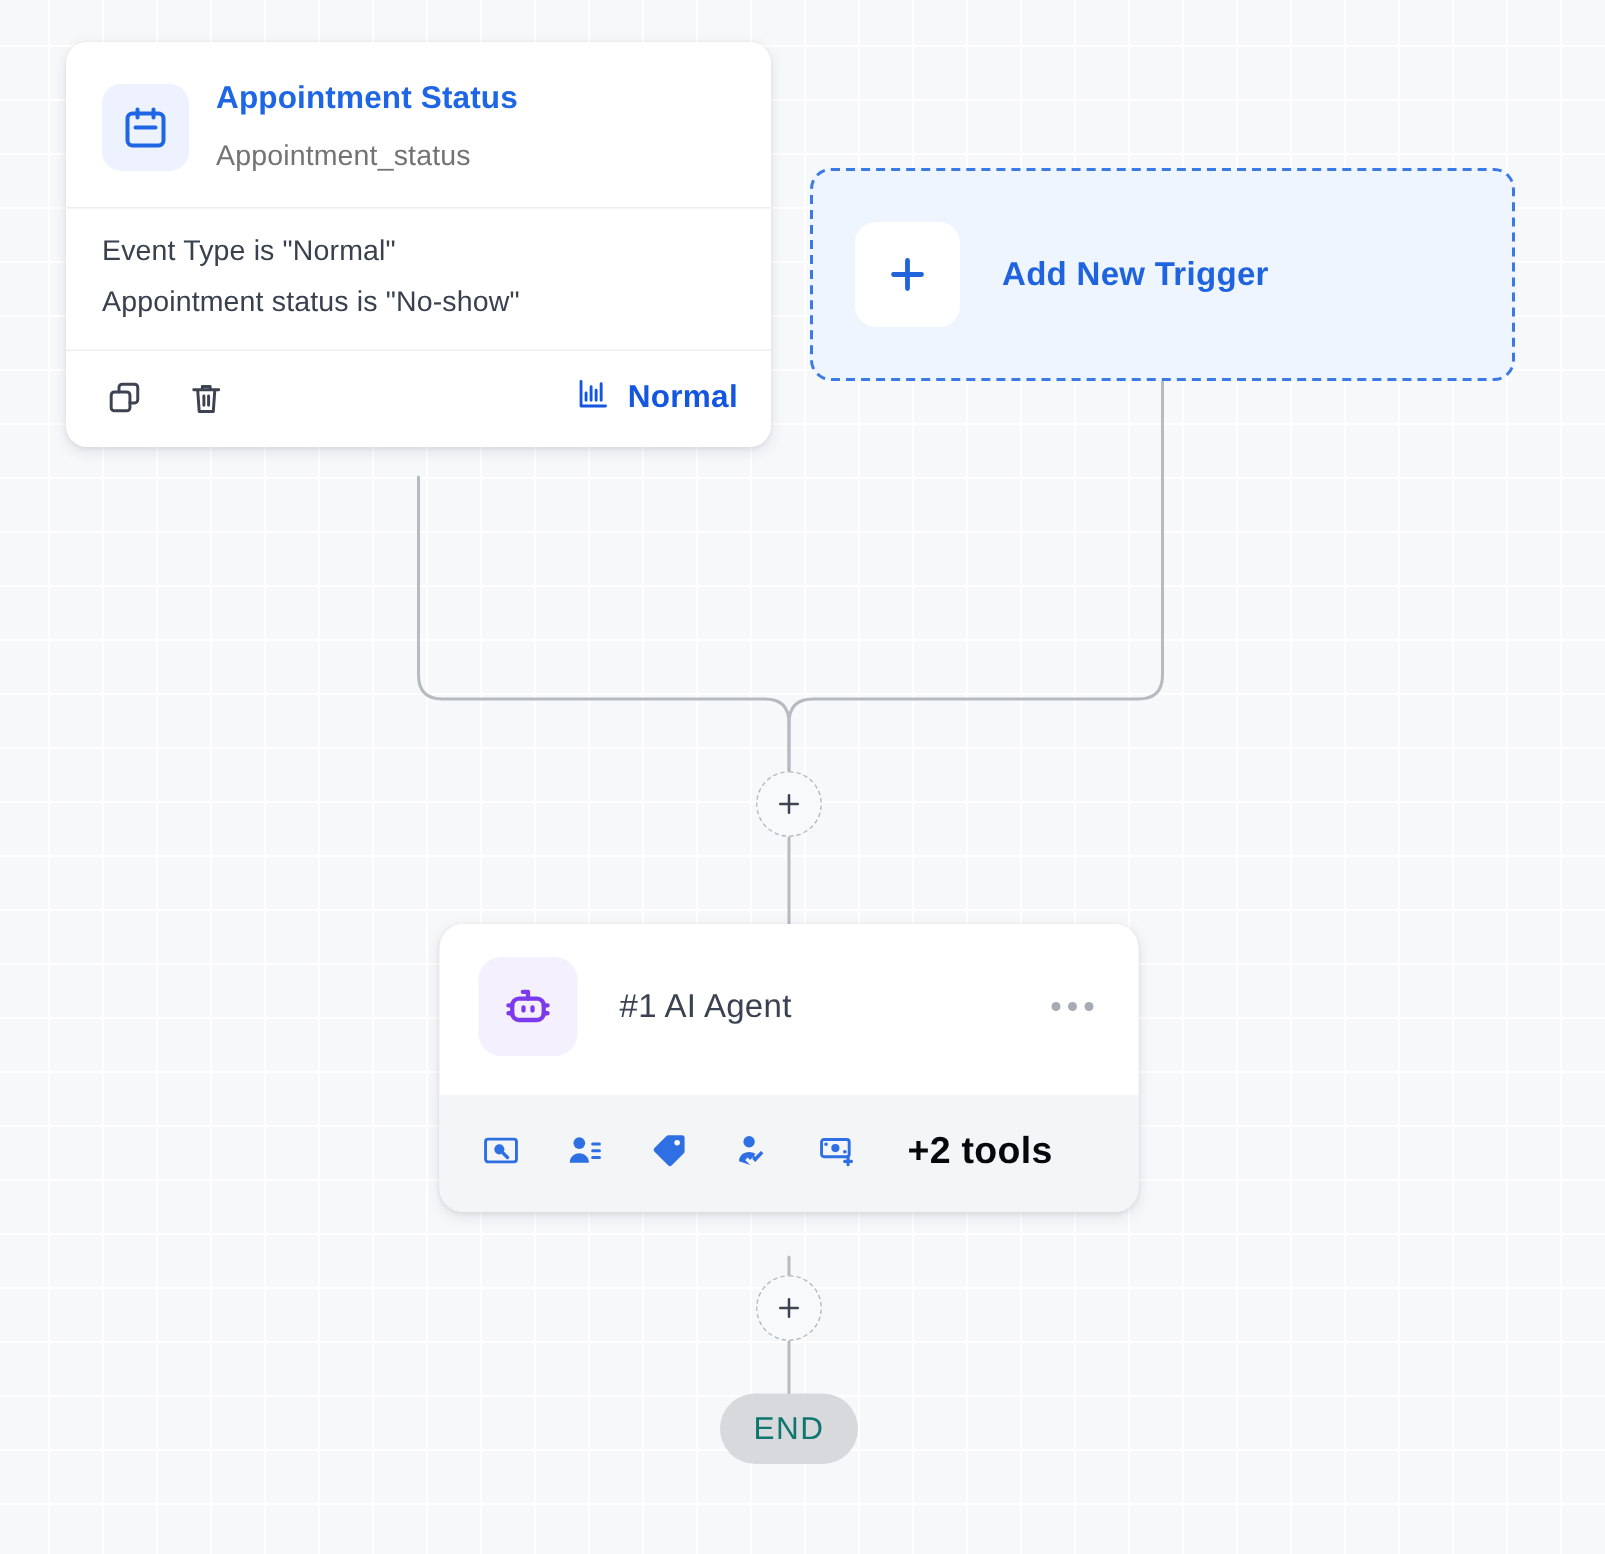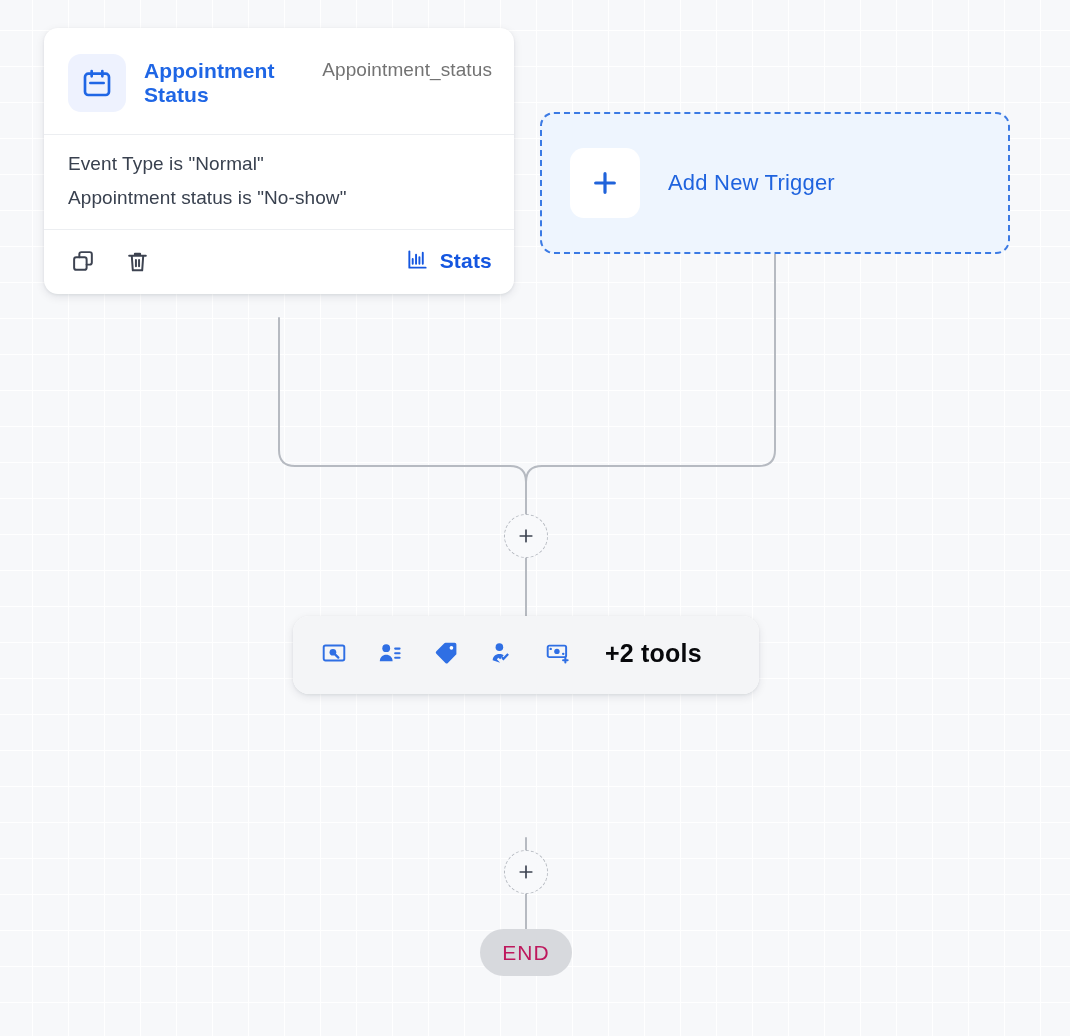--- a/index.html
+++ b/index.html
@@ -63,21 +63,21 @@
   }
   .trig-icon-box {
     width: 58px; height: 58px;
     flex: 0 0 58px;
     border-radius: 13px;
     background: #eef2fe;
     display: flex;
     align-items: center;
     justify-content: center;
   }
-  .trig-titles { display: flex; flex-direction: row; gap: 16px; }
+  .trig-titles { display: flex; flex-direction: column; gap: 16px; }
   .trig-title {
     font-size: 21px;
     font-weight: bold;
     color: #1f66e5;
     letter-spacing: .1px;
   }
   .trig-sub {
     font-size: 19px;
     color: #737373;
     letter-spacing: .1px;
@@ -139,21 +139,21 @@
     border-radius: 14px;
     background: #ffffff;
     display: flex;
     align-items: center;
     justify-content: center;
     flex: 0 0 70px;
   }
   .add-label {
     margin-left: 28px;
     font-size: 22px;
-    font-weight: normal;
+    font-weight: bold;
     color: #1f63de;
     letter-spacing: .2px;
   }
 
   
   .plus-node {
     position: absolute;
     width: 44px; height: 44px;
     border-radius: 50%;
     border: 1.6px dashed #b6bac1;
@@ -236,21 +236,21 @@
     width: 92px;
     height: 47px;
     border-radius: 24px;
     background: #d7d9dd;
     display: flex;
     align-items: center;
     justify-content: center;
   }
   .end-label {
     font-size: 21px;
-    color: #be185d;
+    color: #0f766e;
     letter-spacing: 1px;
   }
 </style>
 </head>
 <body>
 
 <div id="canvas">
 
   <svg id="edges" viewBox="0 0 1070 1036">
 
@@ -299,41 +299,57 @@
         </svg>
       </div>
       <div class="foot-spacer"></div>
       <div class="stats-btn">
         <span>
           <svg width="23" height="23" viewBox="0 0 24 24" fill="none" stroke="#1456e0" stroke-width="2" stroke-linecap="round" stroke-linejoin="round">
             <path d="M3.5 3.5v17h17"></path>
             <path d="M7 16.5v-5M10.5 16.5V7M14 16.5v-7M17.5 16.5V5"></path>
           </svg>
         </span>
-        <span class="stats-label">Stats</span>
+        <span class="stats-label">Normal</span>
       </div>
     </div>
   </div>
 
   <div id="add-trigger">
     <div class="add-plus-box">
       <svg width="32" height="32" viewBox="0 0 24 24" fill="none" stroke="#2063da" stroke-width="2.4" stroke-linecap="round">
         <path d="M12 5v14M5 12h14"></path>
       </svg>
     </div>
     <div class="add-label">Add New Trigger</div>
   </div>
 
   <div class="plus-node" id="plus-top">
     <svg width="20" height="20" viewBox="0 0 24 24" fill="none" stroke="#3d4351" stroke-width="2" stroke-linecap="round">
       <path d="M12 5v14M5 12h14"></path>
     </svg>
   </div>
 
   <div class="card" id="agent-card">
+    <div class="agent-head">
+      <div class="agent-icon-box">
+        <svg width="36" height="36" viewBox="0 0 24 24" fill="none" stroke="#7c3aed" stroke-width="1.9" stroke-linecap="round" stroke-linejoin="round">
+          <rect x="5" y="8.5" width="14" height="9.5" rx="3"></rect>
+          <path d="M12 8.5V5.5h-2.3"></path>
+          <path d="M5 11.5H3.3M19 11.5h1.7M5 15h-1.7M19 15h1.7"></path>
+          <path d="M10 12.4v1.4M14 12.4v1.4"></path>
+        </svg>
+      </div>
+      <div class="agent-title">#1 AI Agent</div>
+      <div class="agent-menu">
+        <i></i>
+          <i></i>
+          <i></i>
+      </div>
+    </div>
 
     <div class="agent-tools">
       <div class="tool-icon">
         <svg width="26" height="26" viewBox="0 0 24 24" fill="none" stroke="#2f6fe4" stroke-width="1.8" stroke-linecap="round" stroke-linejoin="round">
           <rect x="2.5" y="5" width="19" height="14" rx="1.6"></rect>
           <circle cx="11" cy="11.3" r="3.1" fill="#2f6fe4" stroke="none"></circle>
           <path d="M13.4 13.7l2.6 2.6" stroke-width="2.1"></path>
         </svg>
       </div>
       <div class="tool-icon">

